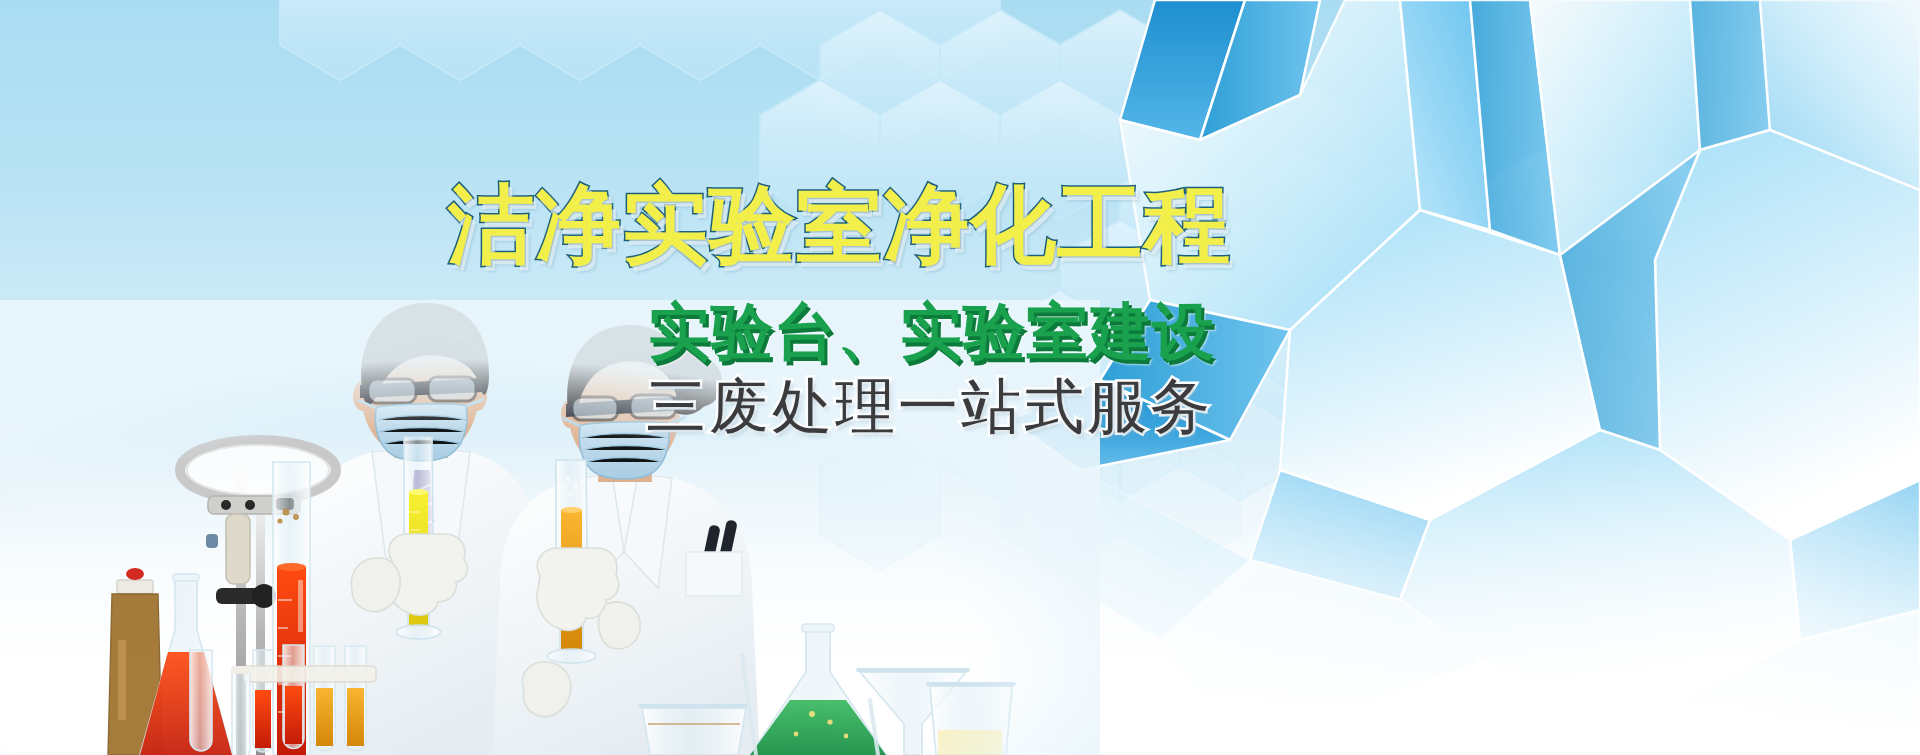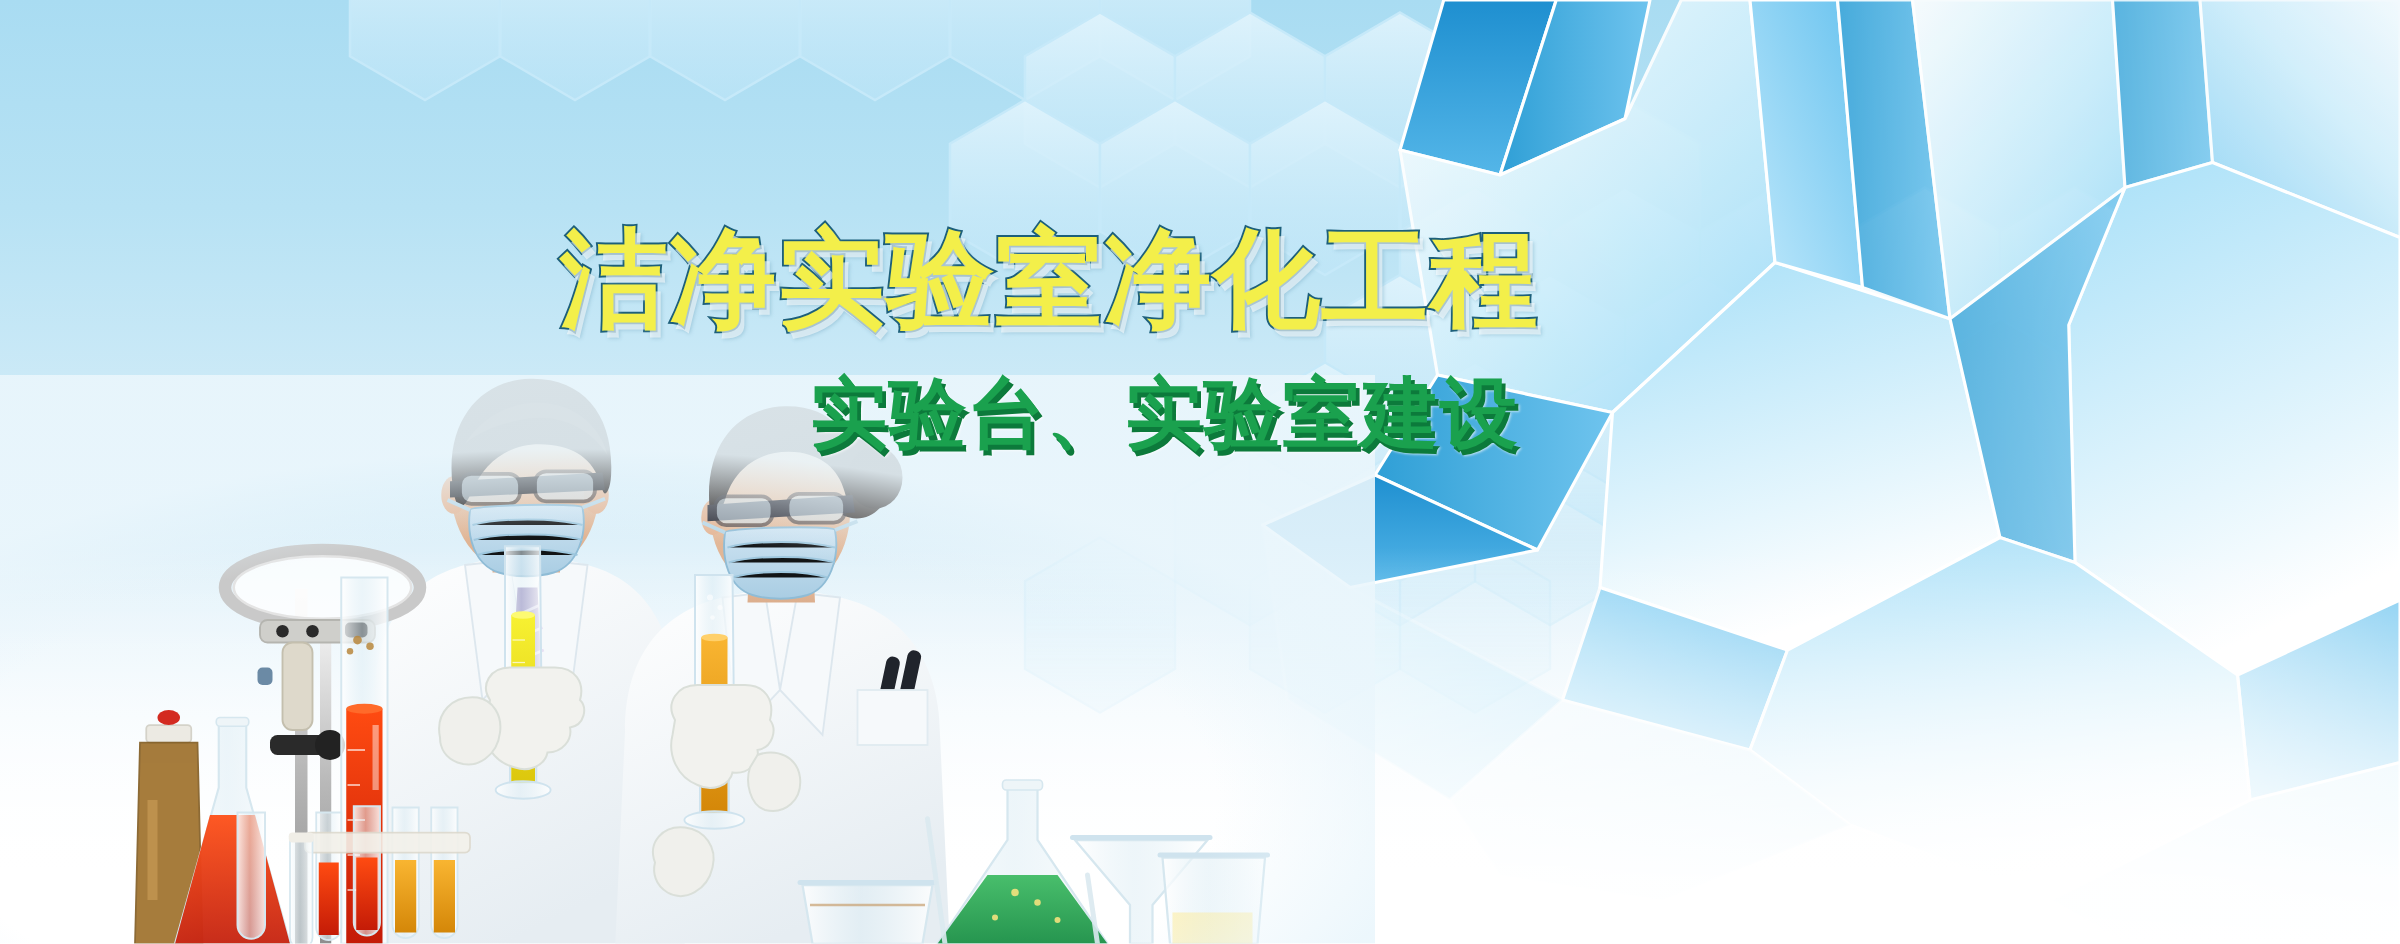--- a/index.html
+++ b/index.html
@@ -465,15 +465,16 @@
         <line x1="870" y1="700" x2="878" y2="755"></line>
       </g>
 
       <rect x="0" y="300" width="1100" height="455" fill="url(#photofade)"></rect>
     </svg>
   </div>
 
   <div class="text-block">
     <div class="title-main">洁净实验室净化工程</div>
     <div class="title-sub">实验台、实验室建设</div>
+    <div class="title-third">三废处理一站式服务</div>
   </div>
 
 </div>
 
 </body></html>

